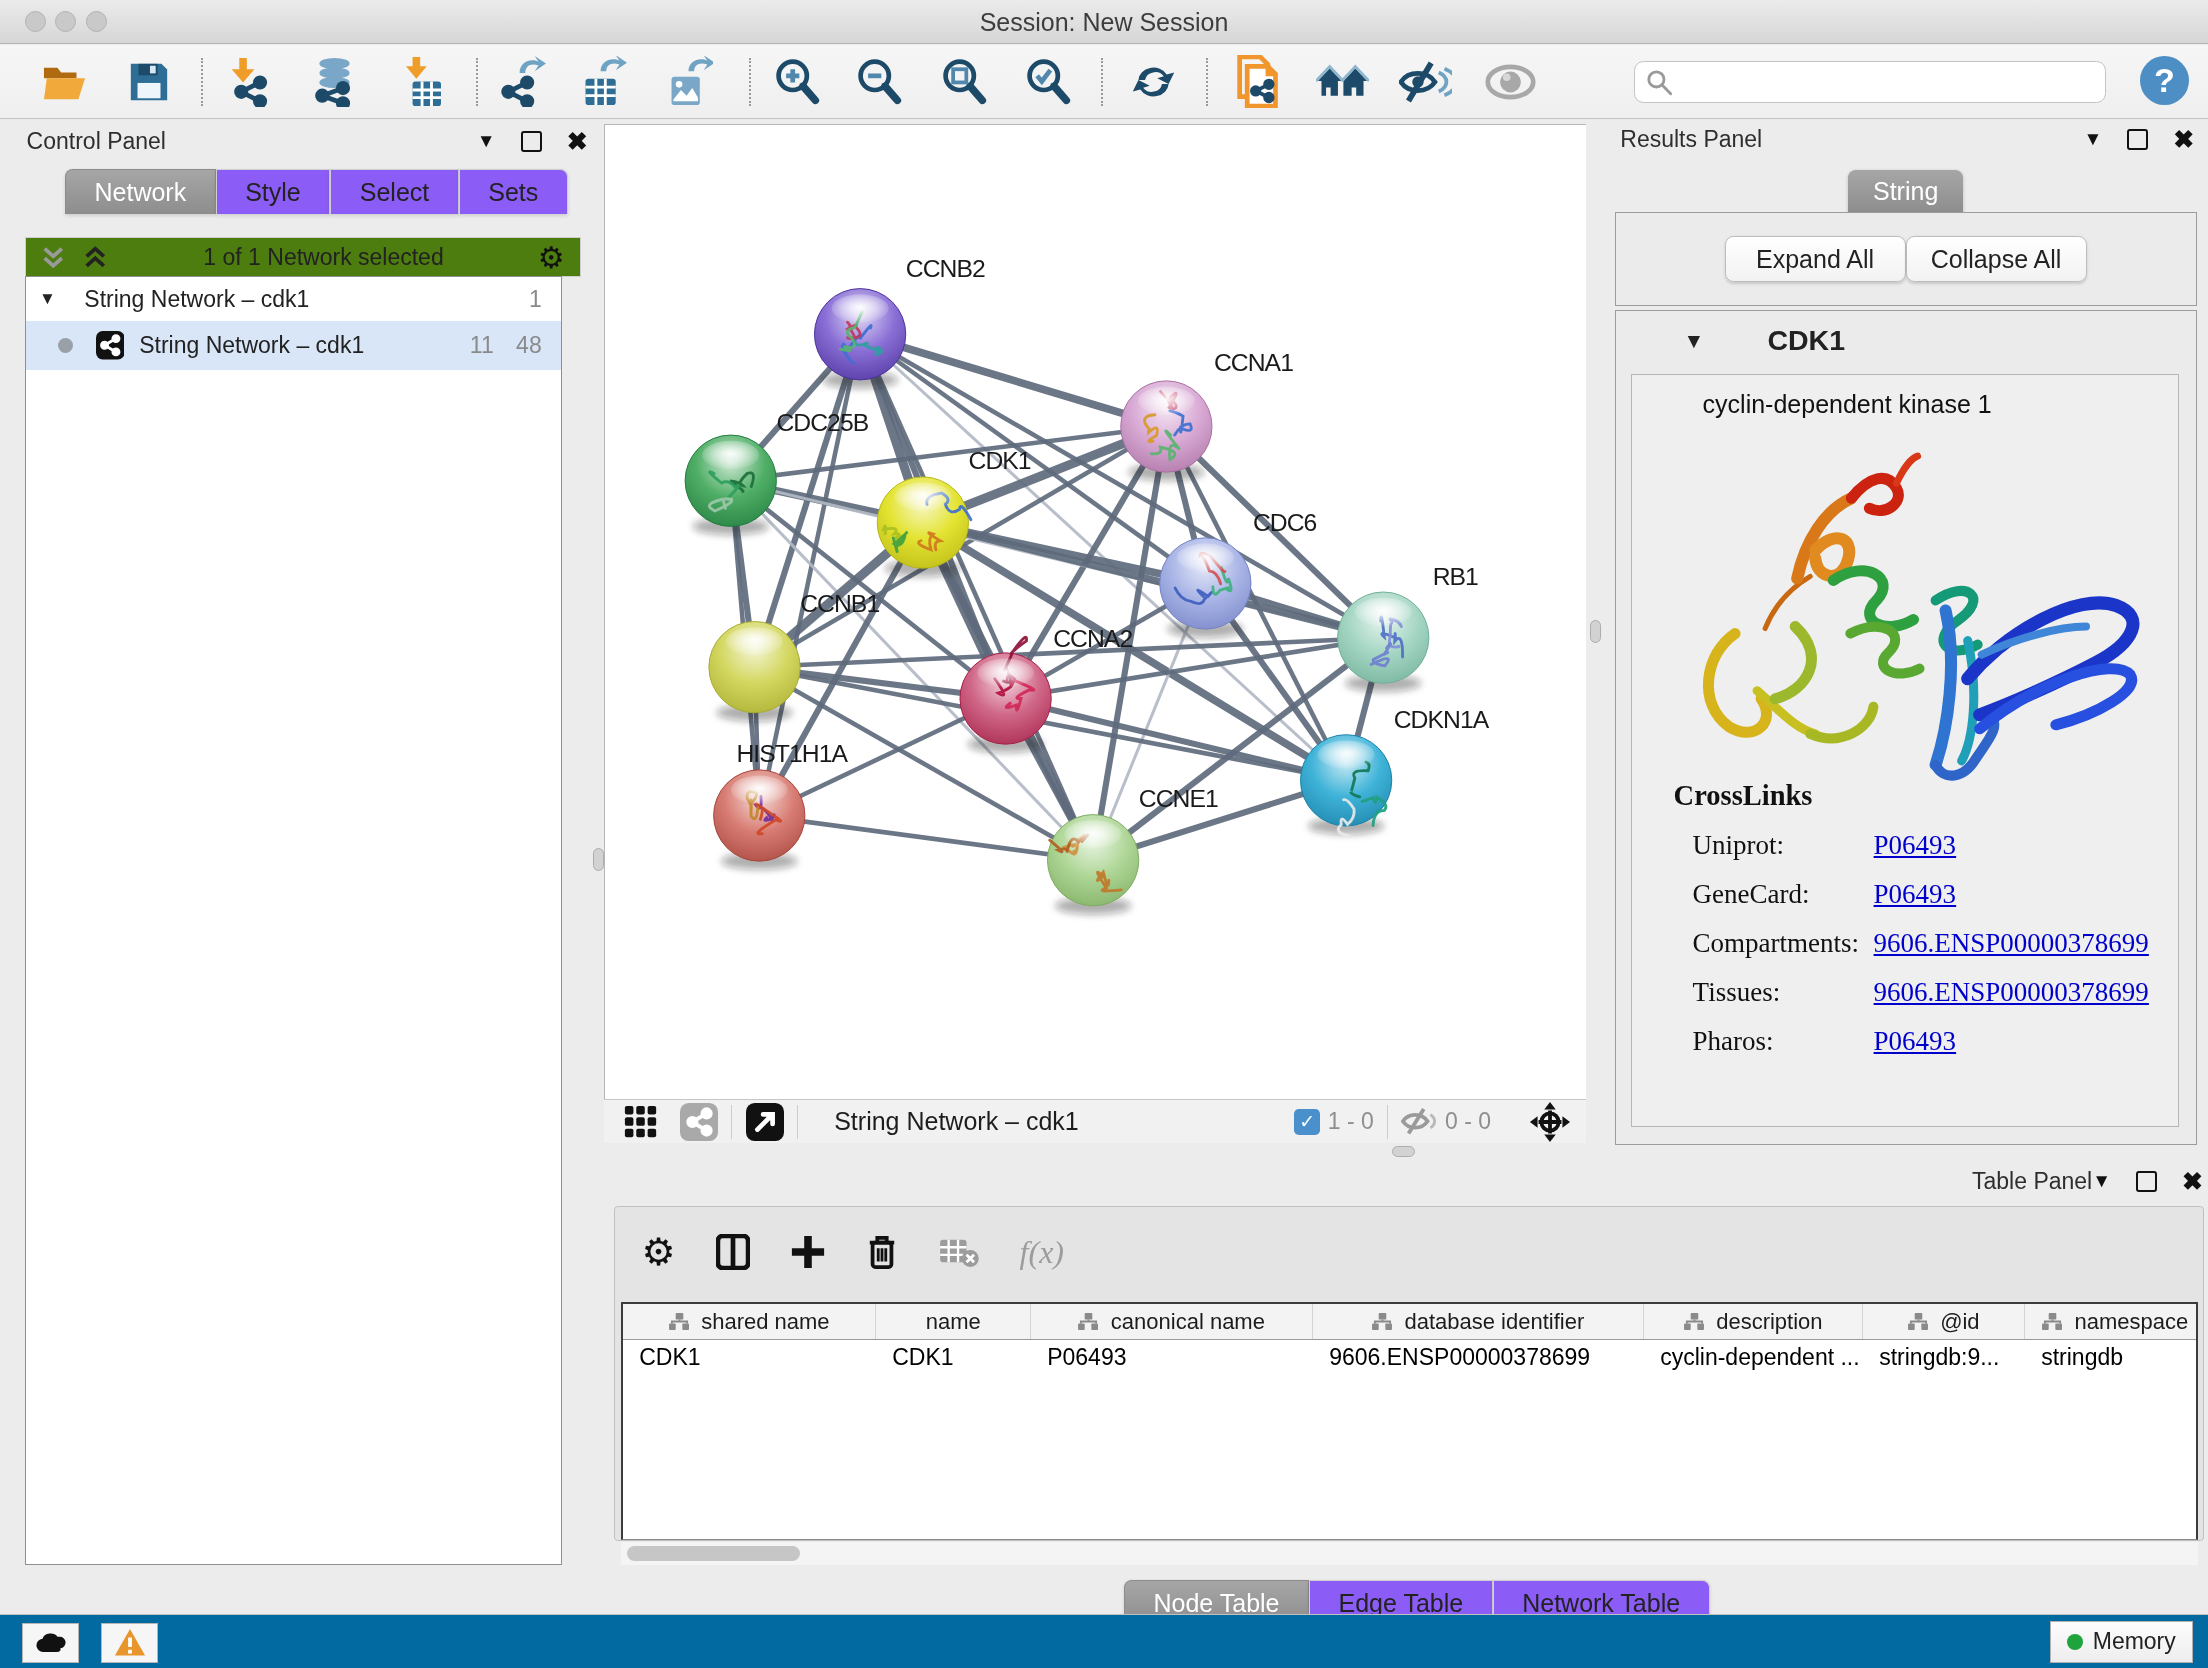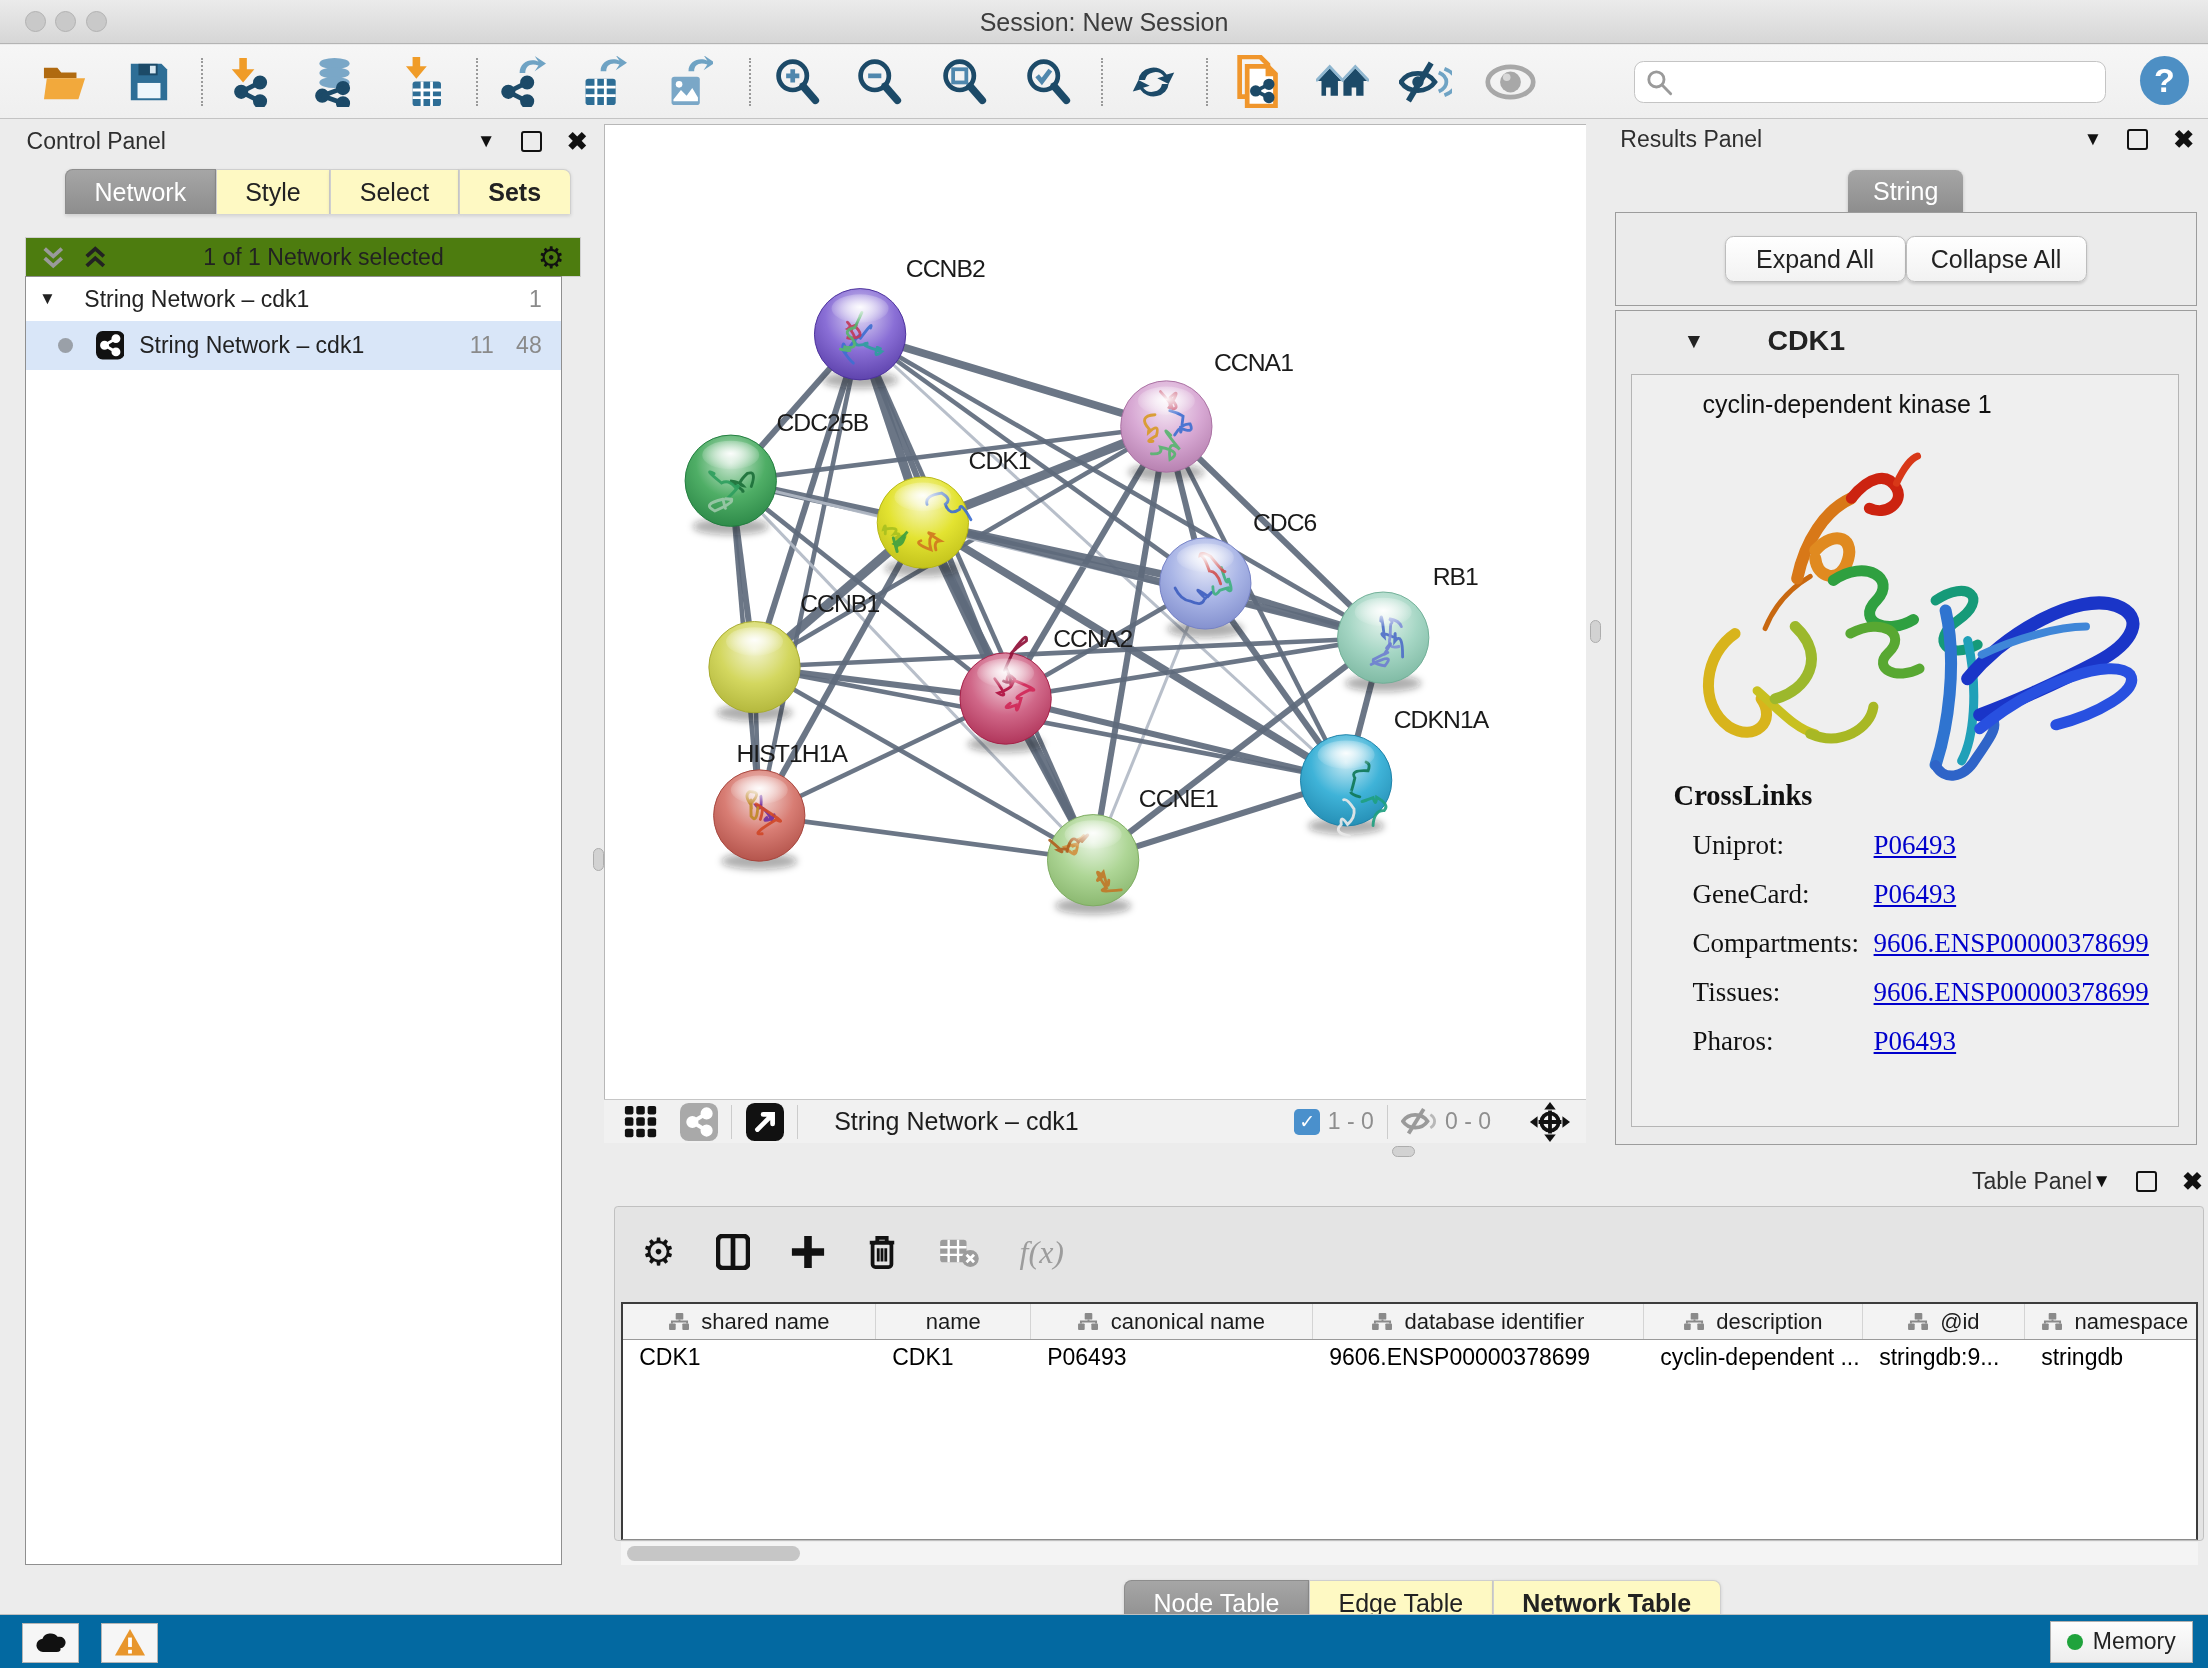--- a/index.html
+++ b/index.html
@@ -32,25 +32,25 @@
 
   
   .panel-title { font-size:23px; color:#2e2e2e; }
   .panel-ctrl { display:flex; gap:25px; align-items:center; }
   .pc-caret { font-size:19px; color:#111; cursor:pointer; }
   .pc-float { width:21px; height:21px; border:2.9px solid #111; border-radius:2.9px; cursor:pointer; }
   .pc-close { font-size:25px; color:#111; font-weight:bold; cursor:pointer; line-height:21px; }
 
   
   .tab { height:45px; padding:0 28.5px; display:flex; align-items:center; font-size:25px;
-    background:#fef9c3; border:1px solid #cfcfcf; border-bottom:none; cursor:pointer;
+    background:#8b5cf6; border:1px solid #cfcfcf; border-bottom:none; cursor:pointer;
     box-shadow:0 1.9px 3.8px rgba(0,0,0,0.12); }
   .tab.sel { background:linear-gradient(#a6a6a6,#8d8d8d); color:#fff; border-color:#8d8d8d; }
   .tab:first-child { border-radius:7.6px 0 0 0; }
-  .tab:last-child { border-radius:0 7.6px 0 0;font-weight:bold; }
+  .tab:last-child { border-radius:0 7.6px 0 0; }
 
   
   .control-panel { position:absolute; left:19px; top:124px; width:575px; height:1488px; }
   .cp-header { position:absolute; left:7.6px; top:3.8px; width:561px; display:flex;
     justify-content:space-between; align-items:center; }
   .cp-tabs { position:absolute; left:46px; top:45px; display:flex; }
   .cp-toolrow { position:absolute; left:5.7px; top:113px; width:556px; height:40px;
     background:#4d7c0f; border:1px solid #cfcfcf; display:flex; align-items:center; }
   .cp-status { flex:1; text-align:center; font-size:23px; color:#222; }
   .cp-tree { position:absolute; left:5.7px; top:152px; width:537px; height:1289px;

